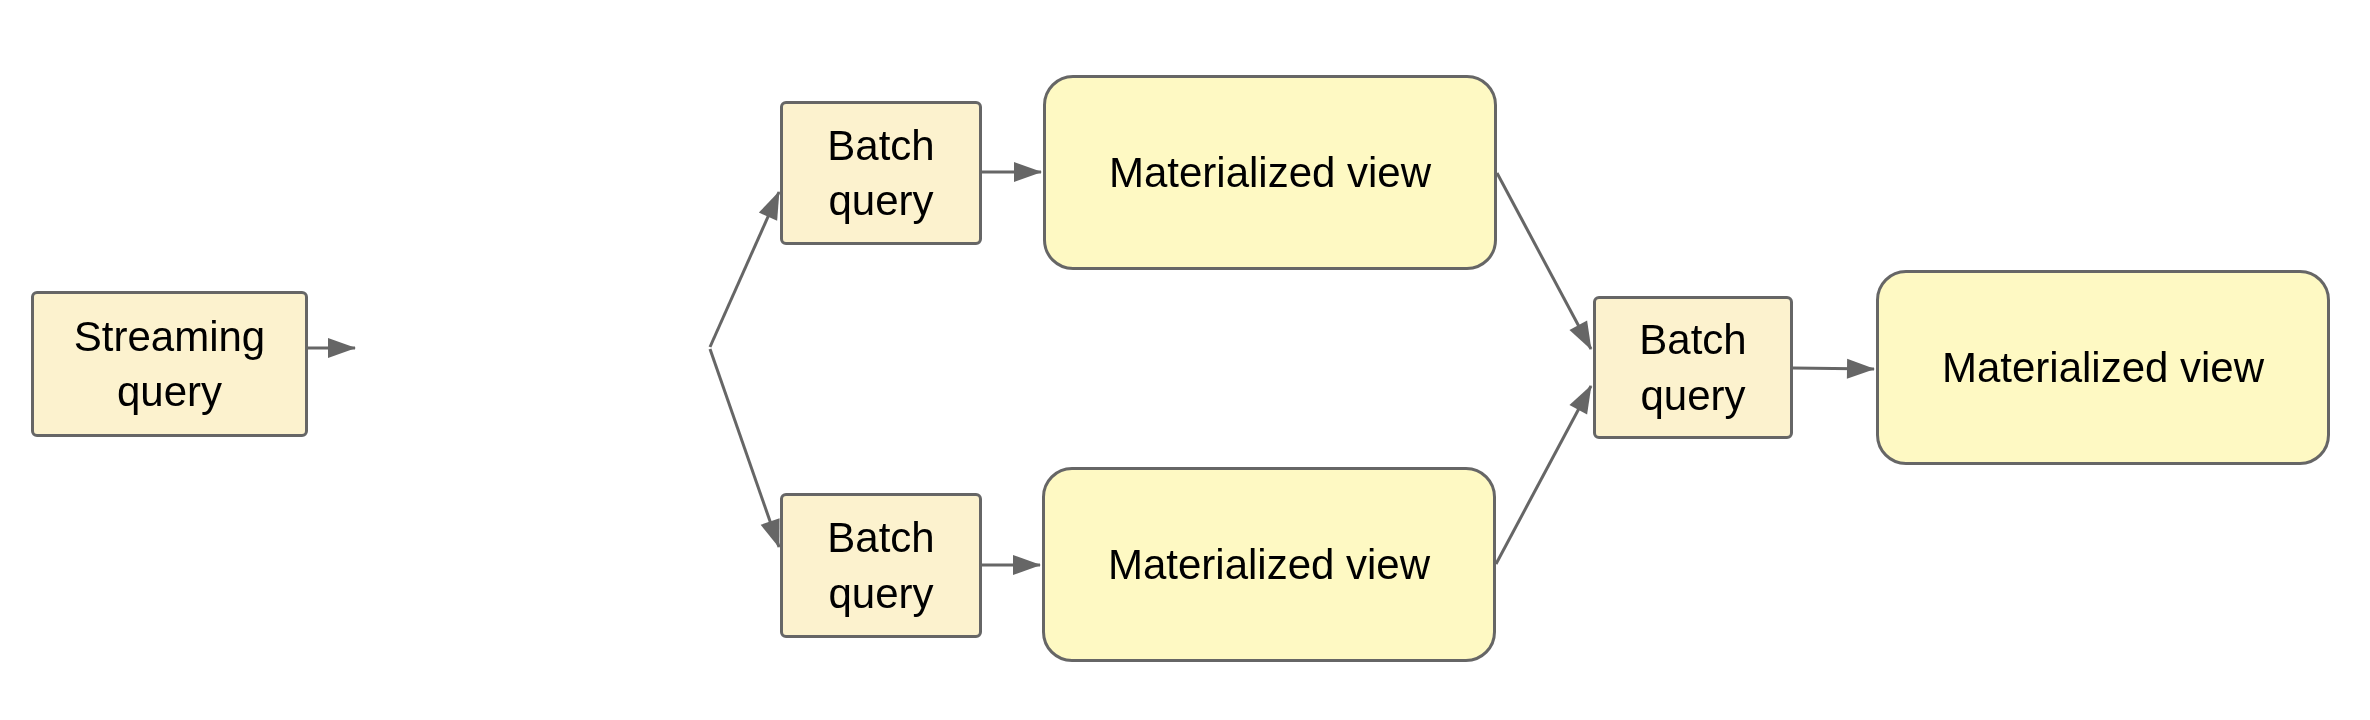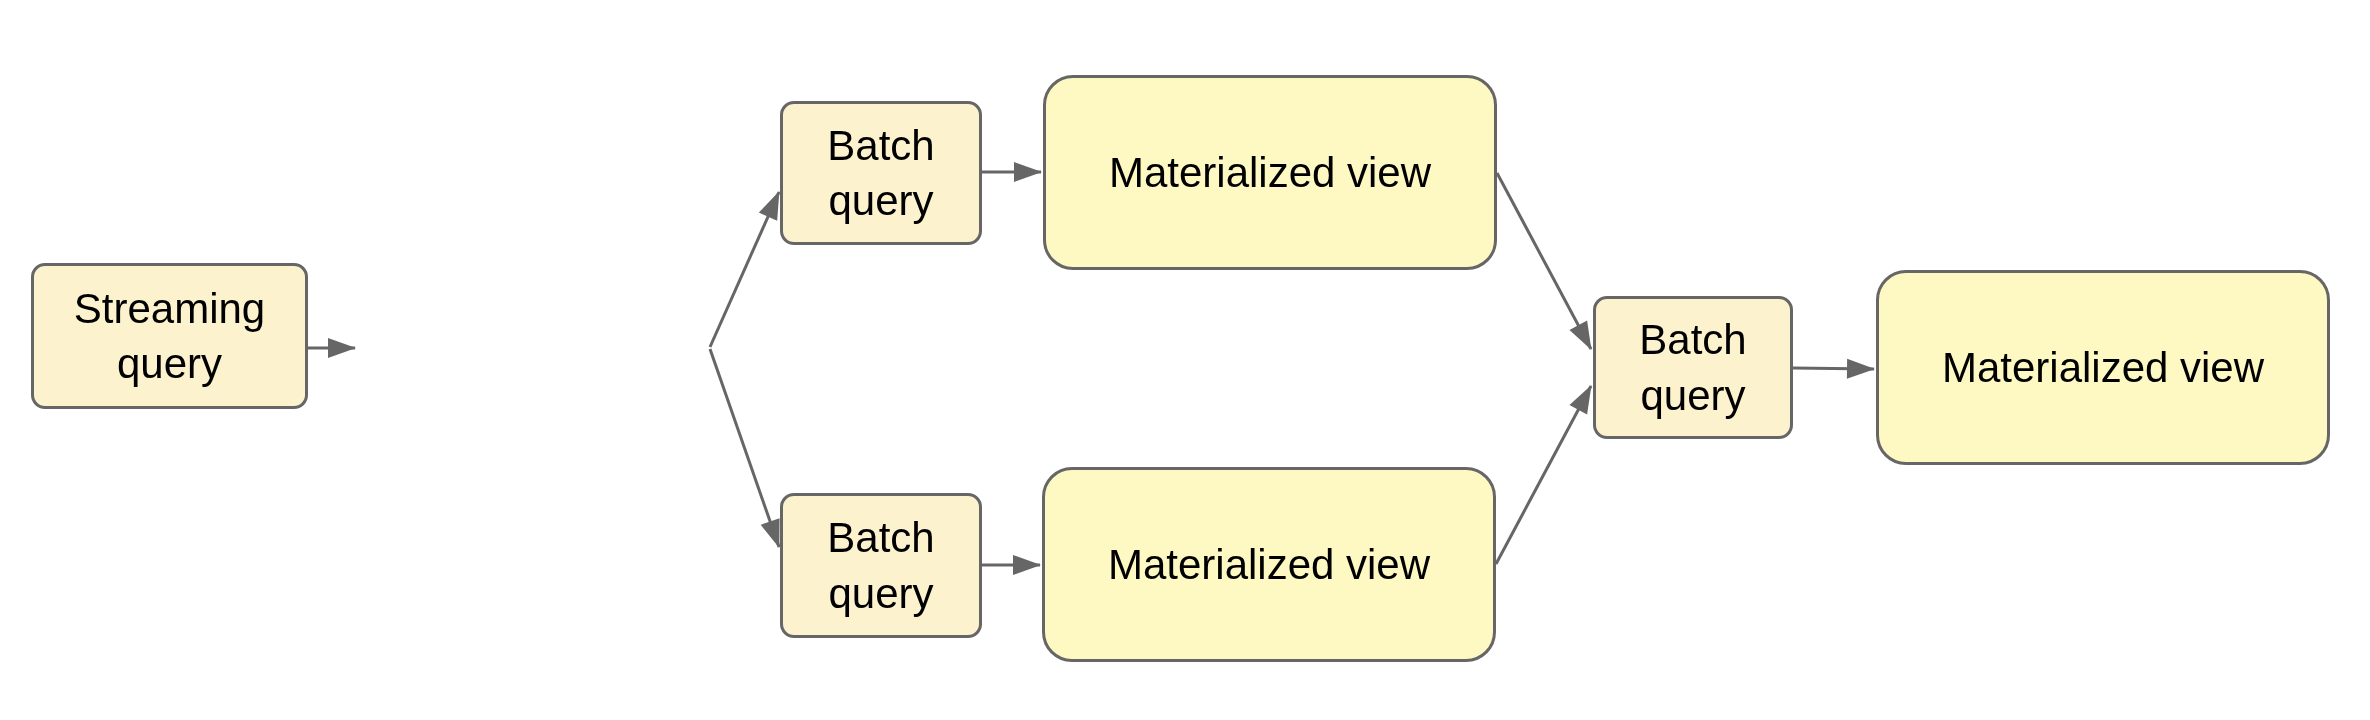--- a/index.html
+++ b/index.html
@@ -35,21 +35,21 @@
     align-items: center;
     justify-content: center;
     text-align: center;
     color: #000000;
     font-size: 42px;
     line-height: 1.32;
     border: 3px solid #666666;
   }
   .node.query {
     background: #fcf2ce;
-    border-radius: 14px;
+    border-radius: 6px;
   }
   .node.view {
     background: #fef9c3;
     border-radius: 30px;
   }
   .label {
     display: block;
     padding: 0 10px;
   }
 </style>
@@ -67,21 +67,21 @@
     <line class="edge" x1="308" y1="348" x2="355" y2="348" marker-end="url(#arw)"></line>
     <line class="edge" x1="710" y1="347" x2="779" y2="192" marker-end="url(#arw)"></line>
     <line class="edge" x1="710" y1="349" x2="779" y2="547" marker-end="url(#arw)"></line>
     <line class="edge" x1="982" y1="172" x2="1041" y2="172" marker-end="url(#arw)"></line>
     <line class="edge" x1="982" y1="565" x2="1040" y2="565" marker-end="url(#arw)"></line>
     <line class="edge" x1="1497" y1="173" x2="1591" y2="349" marker-end="url(#arw)"></line>
     <line class="edge" x1="1496" y1="564" x2="1591" y2="386" marker-end="url(#arw)"></line>
     <line class="edge" x1="1793" y1="368" x2="1874" y2="369" marker-end="url(#arw)"></line>
   </svg>
 
-  <div class="node query" style="left:31px; top:263px; width:277px; height:146px;">
+  <div class="node query" style="left:31px; top:291px; width:277px; height:146px;">
     <span class="label">Streaming query</span>
   </div>
 
 
   <div class="node query" style="left:780px; top:101px; width:202px; height:144px;">
     <span class="label">Batch query</span>
   </div>
 
   <div class="node view" style="left:1043px; top:75px; width:454px; height:195px;">
     <span class="label">Materialized view</span>

